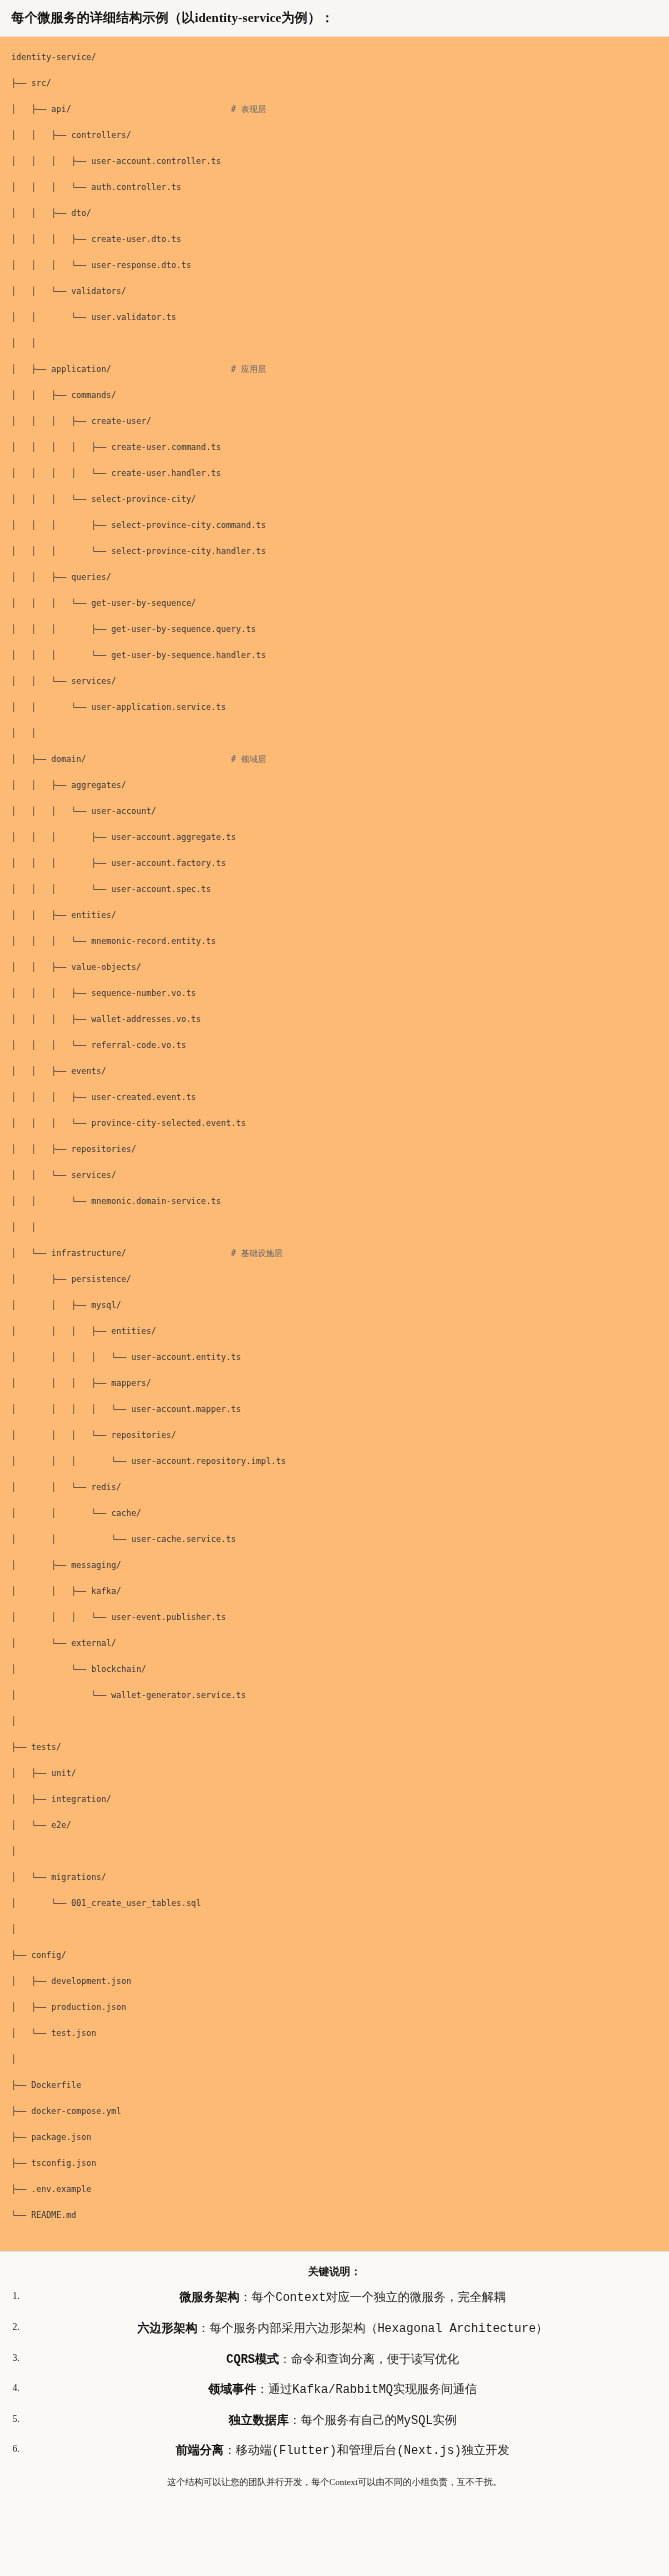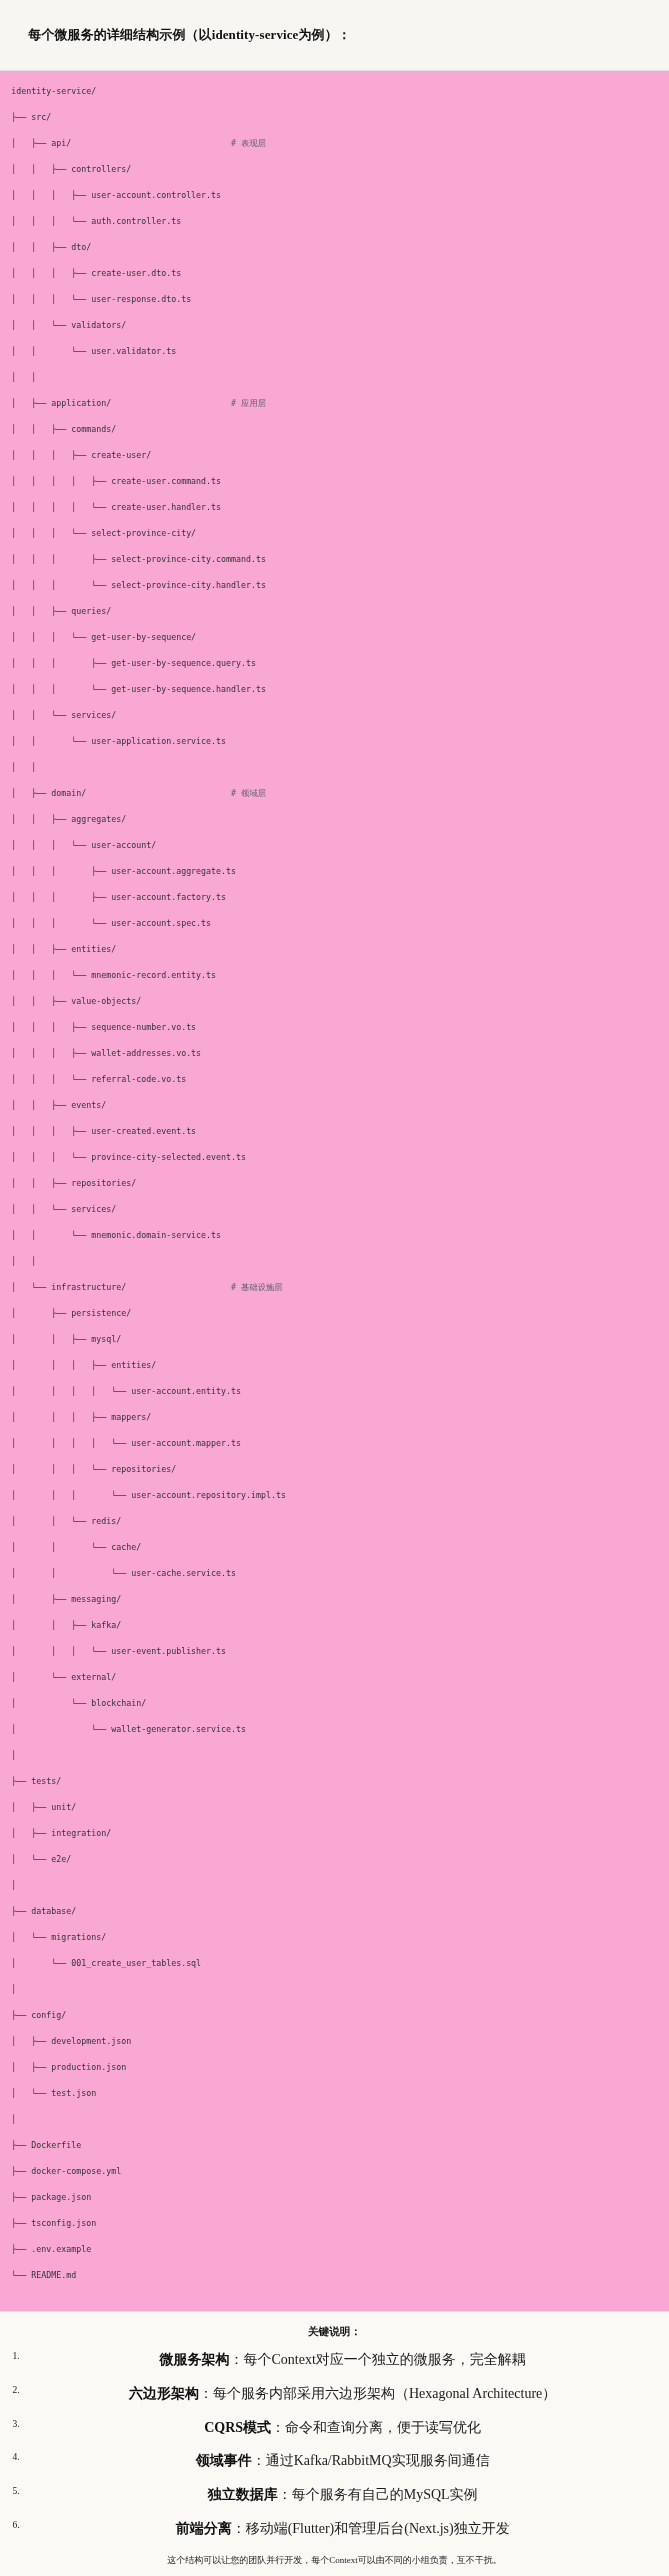--- a/index.html
+++ b/index.html
@@ -21,34 +21,34 @@
   }
 
   
   .doc-header {
     box-sizing: border-box;
     padding: 8.8px 11.3px 10px 11.3px;
     background: #f7f6f2;
     border-bottom: 0.6px solid #e3e1da;
   }
   .doc-title {
-    margin: 17px;
+    margin: 0;
     font-family: "Liberation Serif", serif;
     font-weight: bold;
     font-size: 13px;
     line-height: 1.35;
     letter-spacing: 0.1px;
     color: #111111;
   }
 
   
   .tree-block {
     box-sizing: border-box;
     padding: 13.8px 11.3px 16.3px 11.3px;
-    background: #f9a8d4;
+    background: #fdba74;
   }
   .tree-pre {
     margin: 0;
     font-family: "DejaVu Sans Mono", "Liberation Mono", monospace;
     font-size: 8.3px;
     line-height: 13px;
     white-space: pre;
     color: #2f3338;
     tab-size: 4;
   }
@@ -87,22 +87,22 @@
   .notes-list {
     margin: 0;
     padding: 0;
     list-style: none;
     counter-reset: note;
   }
   .notes-list li {
     position: relative;
     margin: 0 0 12px 0;
     padding-left: 16.3px;
-    font-family: Liberation Serif, serif;
-    font-size: 14px;
+    font-family: Liberation Mono, monospace;
+    font-size: 12px;
     line-height: 1.55;
     color: #1b1b1b;
   }
   .notes-list li::before {
     counter-increment: note;
     content: counter(note) ".";
     position: absolute;
     left: 1.3px;
     top: 0;
     font-family: "Liberation Serif", serif;
@@ -197,21 +197,20 @@
 <span class="tree-line"><span>│       │   │   └── user-event.publisher.ts</span></span>
 <span class="tree-line"><span>│       └── external/</span></span>
 <span class="tree-line"><span>│           └── blockchain/</span></span>
 <span class="tree-line"><span>│               └── wallet-generator.service.ts</span></span>
 <span class="tree-line"><span>│</span></span>
 <span class="tree-line"><span>├── tests/</span></span>
 <span class="tree-line"><span>│   ├── unit/</span></span>
 <span class="tree-line"><span>│   ├── integration/</span></span>
 <span class="tree-line"><span>│   └── e2e/</span></span>
 <span class="tree-line"><span>│</span></span>
-<span class="tree-line"><span>├── database/</span></span>
 <span class="tree-line"><span>│   └── migrations/</span></span>
 <span class="tree-line"><span>│       └── 001_create_user_tables.sql</span></span>
 <span class="tree-line"><span>│</span></span>
 <span class="tree-line"><span>├── config/</span></span>
 <span class="tree-line"><span>│   ├── development.json</span></span>
 <span class="tree-line"><span>│   ├── production.json</span></span>
 <span class="tree-line"><span>│   └── test.json</span></span>
 <span class="tree-line"><span>│</span></span>
 <span class="tree-line"><span>├── Dockerfile</span></span>
 <span class="tree-line"><span>├── docker-compose.yml</span></span>

